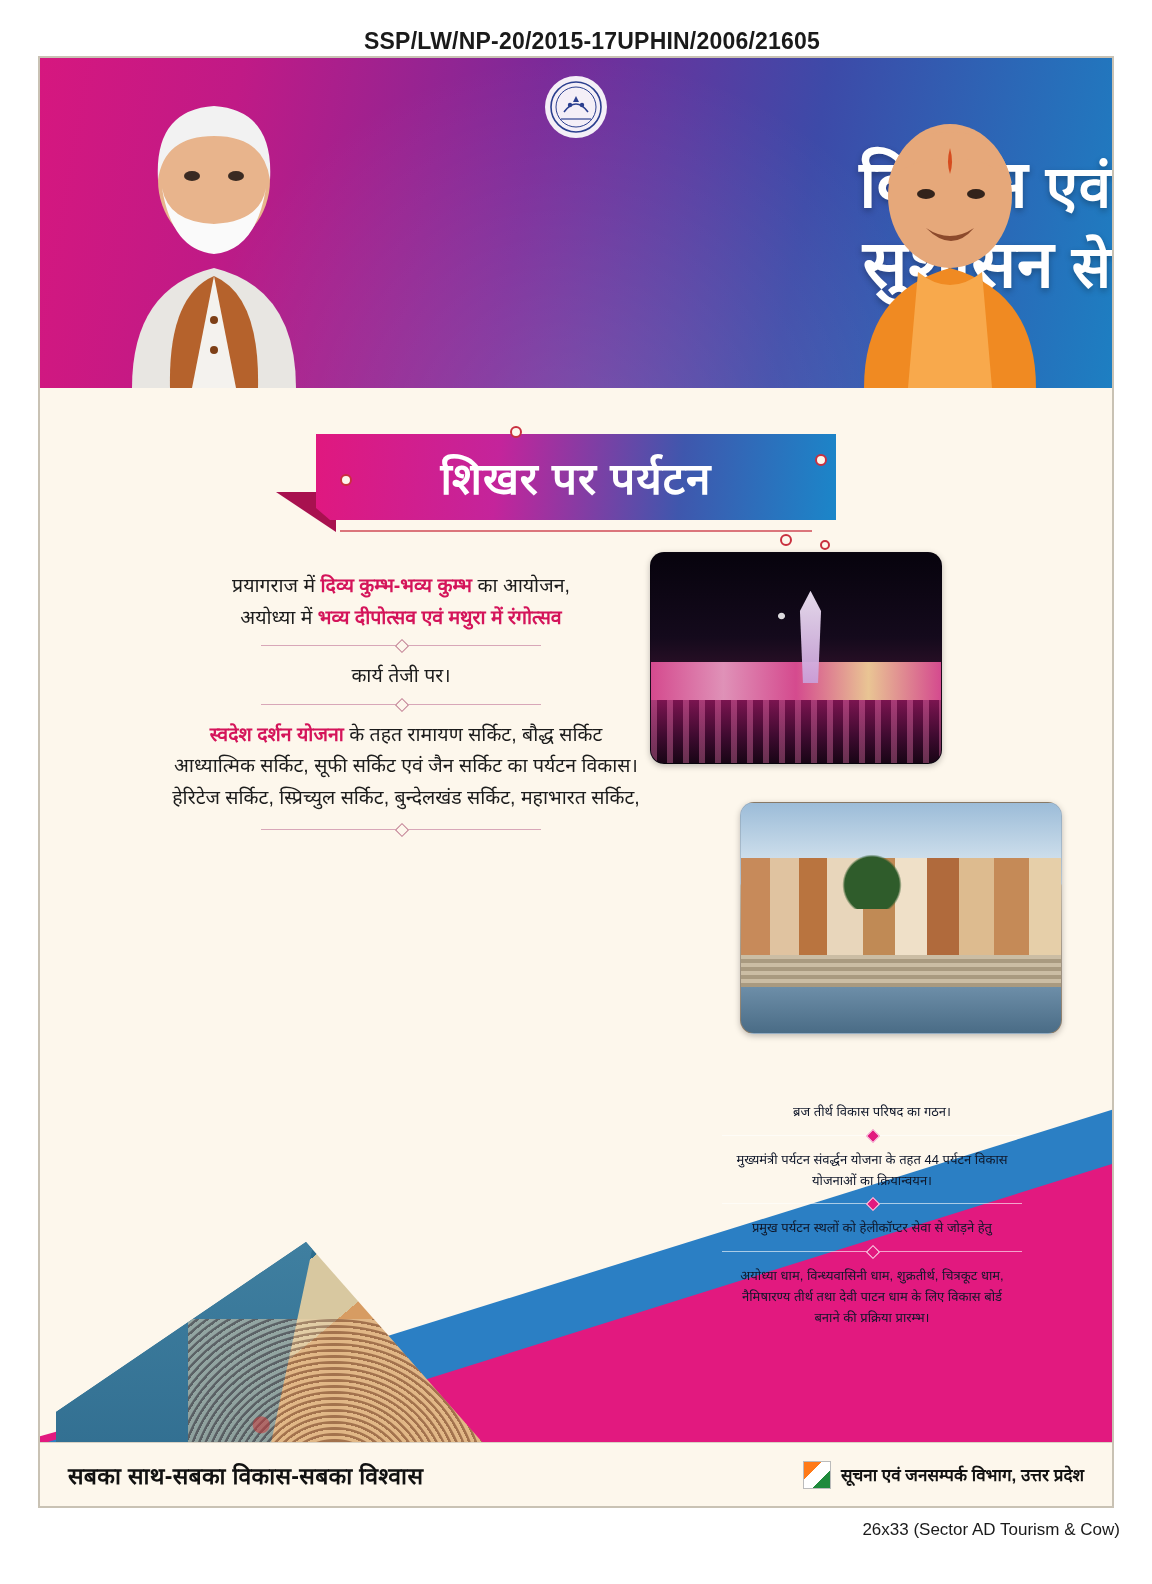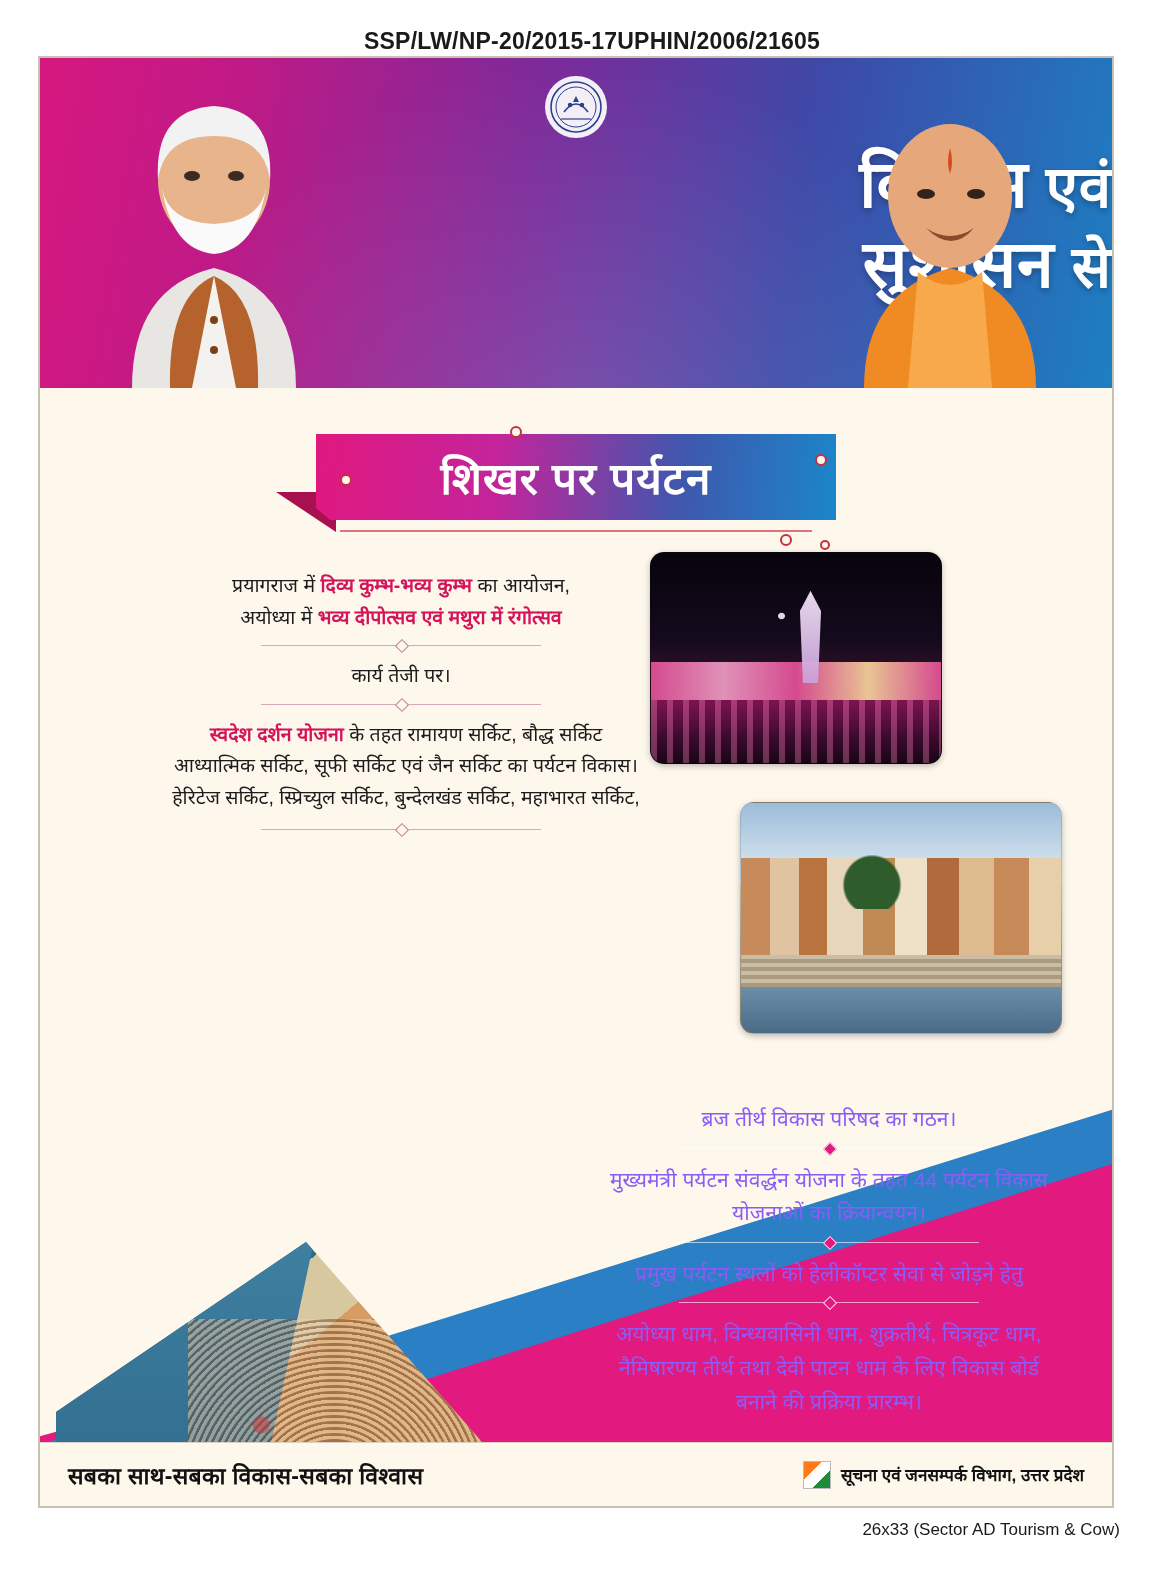--- a/index.html
+++ b/index.html
@@ -296,26 +296,26 @@
     position: absolute; left: 28%; top: 18%; width: 78%; height: 82%;
     background:
       radial-gradient(circle at 20% 30%, rgba(200,60,60,0.55) 0 8px, rgba(0,0,0,0) 9px),
       radial-gradient(circle at 60% 60%, rgba(240,200,80,0.5) 0 10px, rgba(0,0,0,0) 11px),
       repeating-radial-gradient(circle at 40% 50%, rgba(120,80,60,0.55) 0 2px, rgba(235,210,170,0.5) 3px 6px);
   }
 
   
   .bullets-pink {
     position: absolute;
-    left: 529px;
+    left: 572px;
     top: 560px;
     width: 520px;
     z-index: 6;
-    color: #8b5cf6;
-    font-size: 21px;
+    color: #0f172a;
+    font-size: 13px;
     line-height: 1.6;
     text-align: center;
   }
   .bullets-pink .sep { background: rgba(255,255,255,0.6); width: 300px; }
   .bullets-pink .sep:before { background: #e2197f; border-color: rgba(255,255,255,0.85); }
 
   
   .footer {
     position: absolute;
     bottom: 0;

